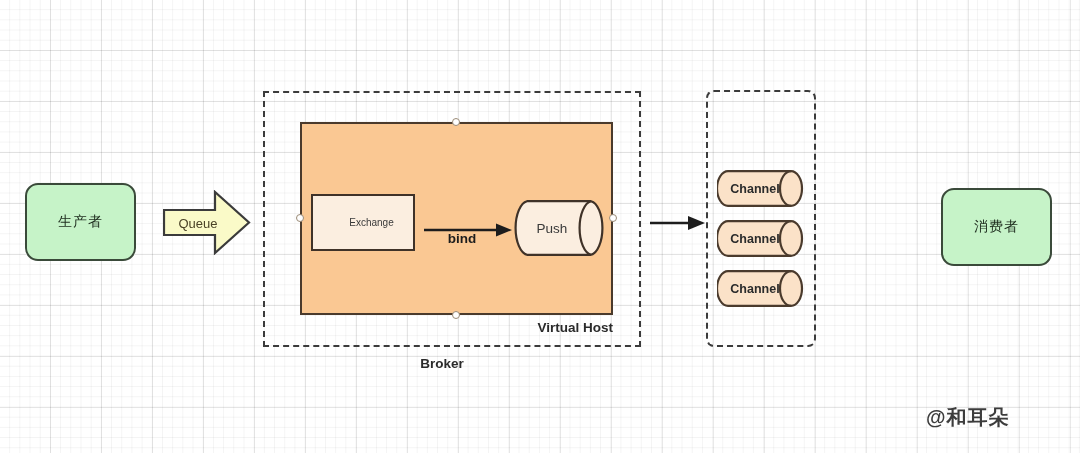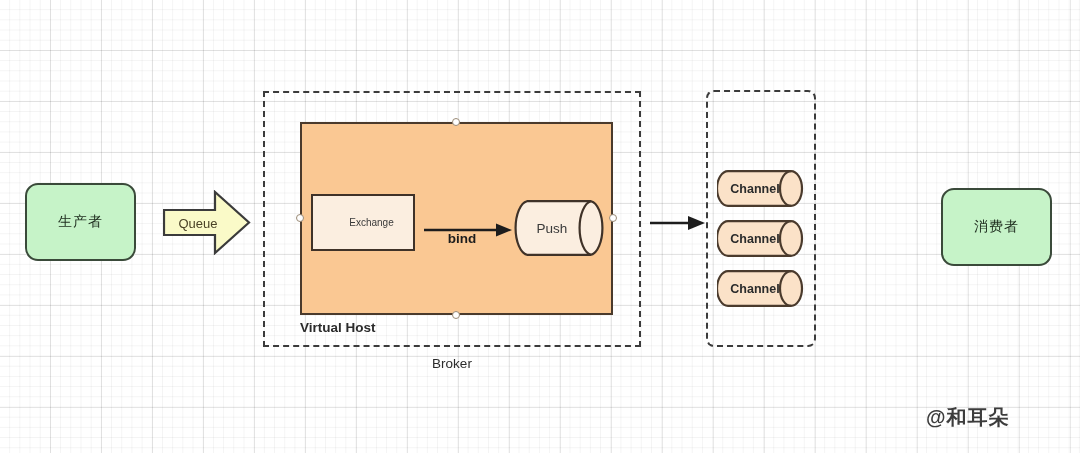--- a/index.html
+++ b/index.html
@@ -57,37 +57,37 @@
   #push-arrow { left: 163px; top: 190px; width: 88px; height: 65px; }
   #pull-arrow { left: 839px; top: 198px; width: 88px; height: 65px; }
 
   
   #broker-box {
     left: 263px; top: 91px; width: 378px; height: 256px;
     border: 2.5px dashed #3b3b3b;
     box-sizing: border-box;
   }
   #broker-label {
-    left: 263px; top: 356px; width: 378px;
-    text-align: center;
-    font-weight: normal;
+    left: 253px; top: 356px; width: 378px;
+    text-align: center;
+    font-weight: bold;
     font-size: 13.5px;
     color: #2b2b2b;
   }
 
   
   #vhost-box {
     left: 300px; top: 122px; width: 313px; height: 193px;
     background: #FAC893;
     border: 2px solid #4a3a2c;
     box-sizing: border-box;
   }
   #vhost-label {
     left: 300px; top: 320px; width: 313px;
-    text-align: left;
+    text-align: right;
     font-weight: bold;
     font-size: 13.5px;
     color: #2b2b2b;
   }
 
   
   .anchor-dot {
     width: 8px; height: 8px;
     border: 1.3px solid #9a8a76;
     background: #ffffff;

